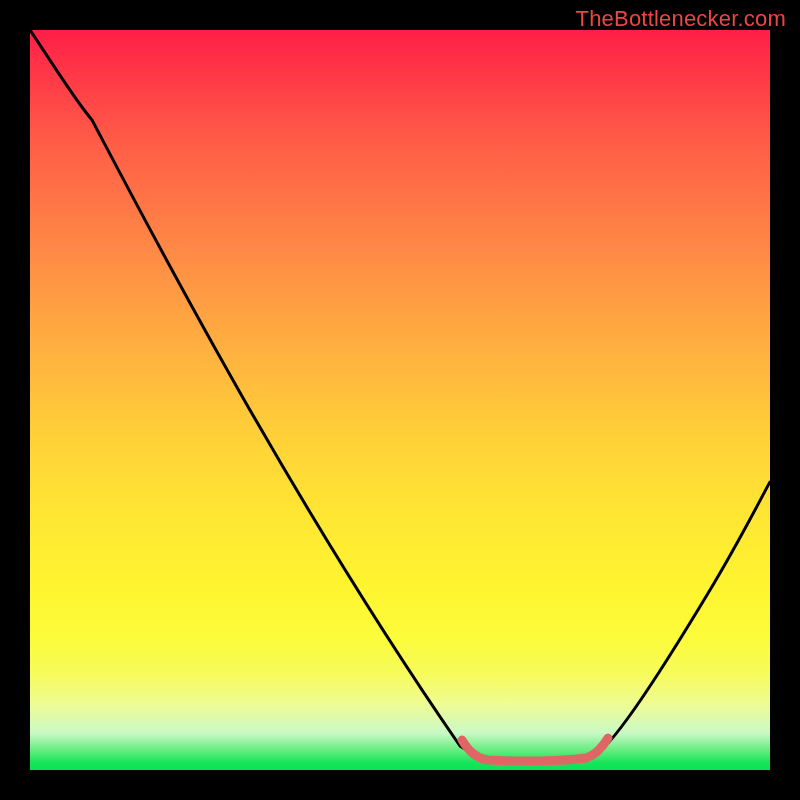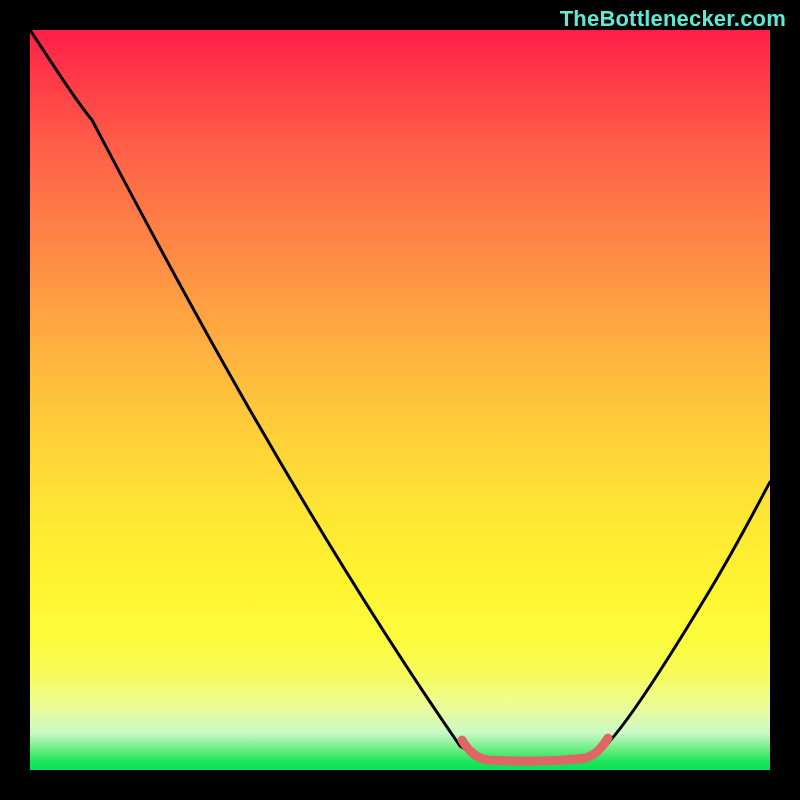--- a/index.html
+++ b/index.html
@@ -15,22 +15,22 @@
     height: 800px;
     position: relative;
     background: #000000;
   }
   .watermark {
     position: absolute;
     top: 6px;
     right: 14px;
     font-family: Arial, Helvetica, sans-serif;
     font-size: 22px;
-    font-weight: bold;
-    color: #5eead4;
+    font-weight: normal;
+    color: #ef4444;
     letter-spacing: 0.2px;
     z-index: 5;
   }
   .gradient {
     position: absolute;
     left: 30px;
     top: 30px;
     width: 740px;
     height: 740px;
     background: linear-gradient(to bottom,

